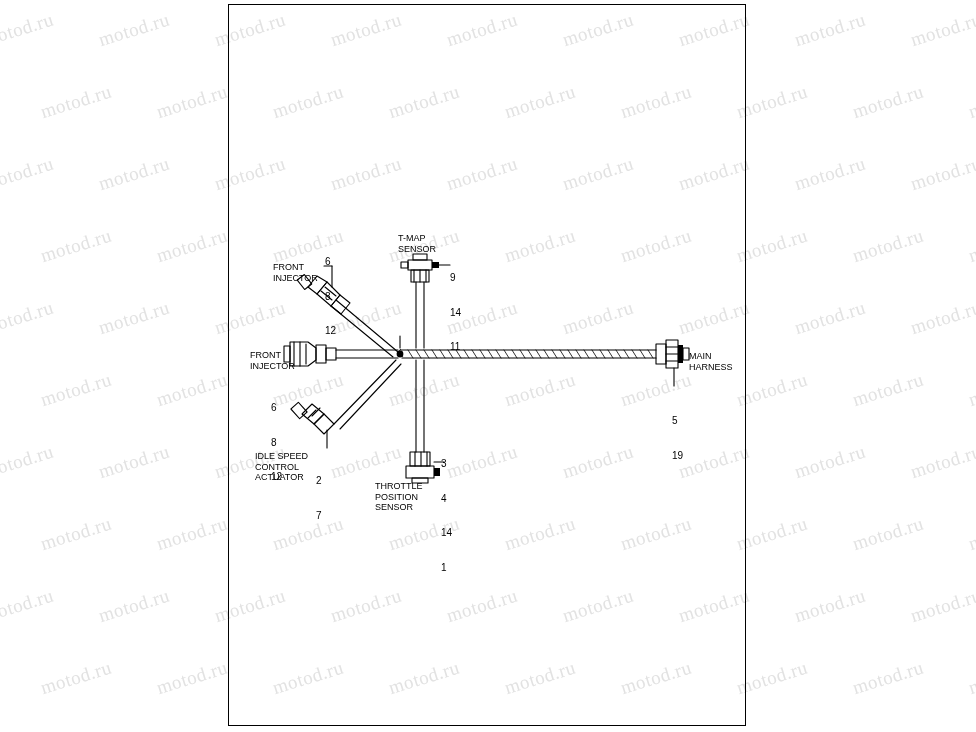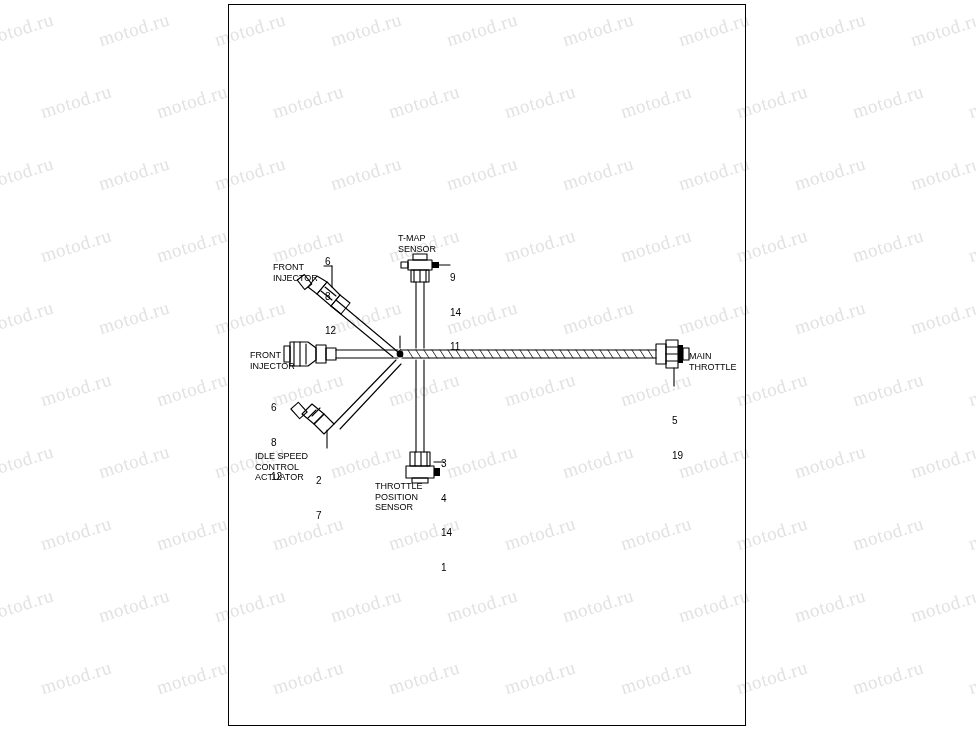--- a/index.html
+++ b/index.html
@@ -307,21 +307,21 @@
     </g>
   </svg>
 
   <div class="lbl" style="left:273px; top:262px;">FRONT
 INJECTOR</div>
   <div class="lbl" style="left:398px; top:233px;">T-MAP
 SENSOR</div>
   <div class="lbl" style="left:250px; top:350px;">FRONT
 INJECTOR</div>
   <div class="lbl" style="left:689px; top:351px;">MAIN
-THROTTLE</div>
+HARNESS</div>
   <div class="lbl" style="left:255px; top:451px;">IDLE SPEED
 CONTROL
 ACTUATOR</div>
   <div class="lbl" style="left:375px; top:481px;">THROTTLE
 POSITION
 SENSOR</div>
 
   <div class="num" style="left:325px; top:233px;">
     <div>6</div>
     <div>8</div>

